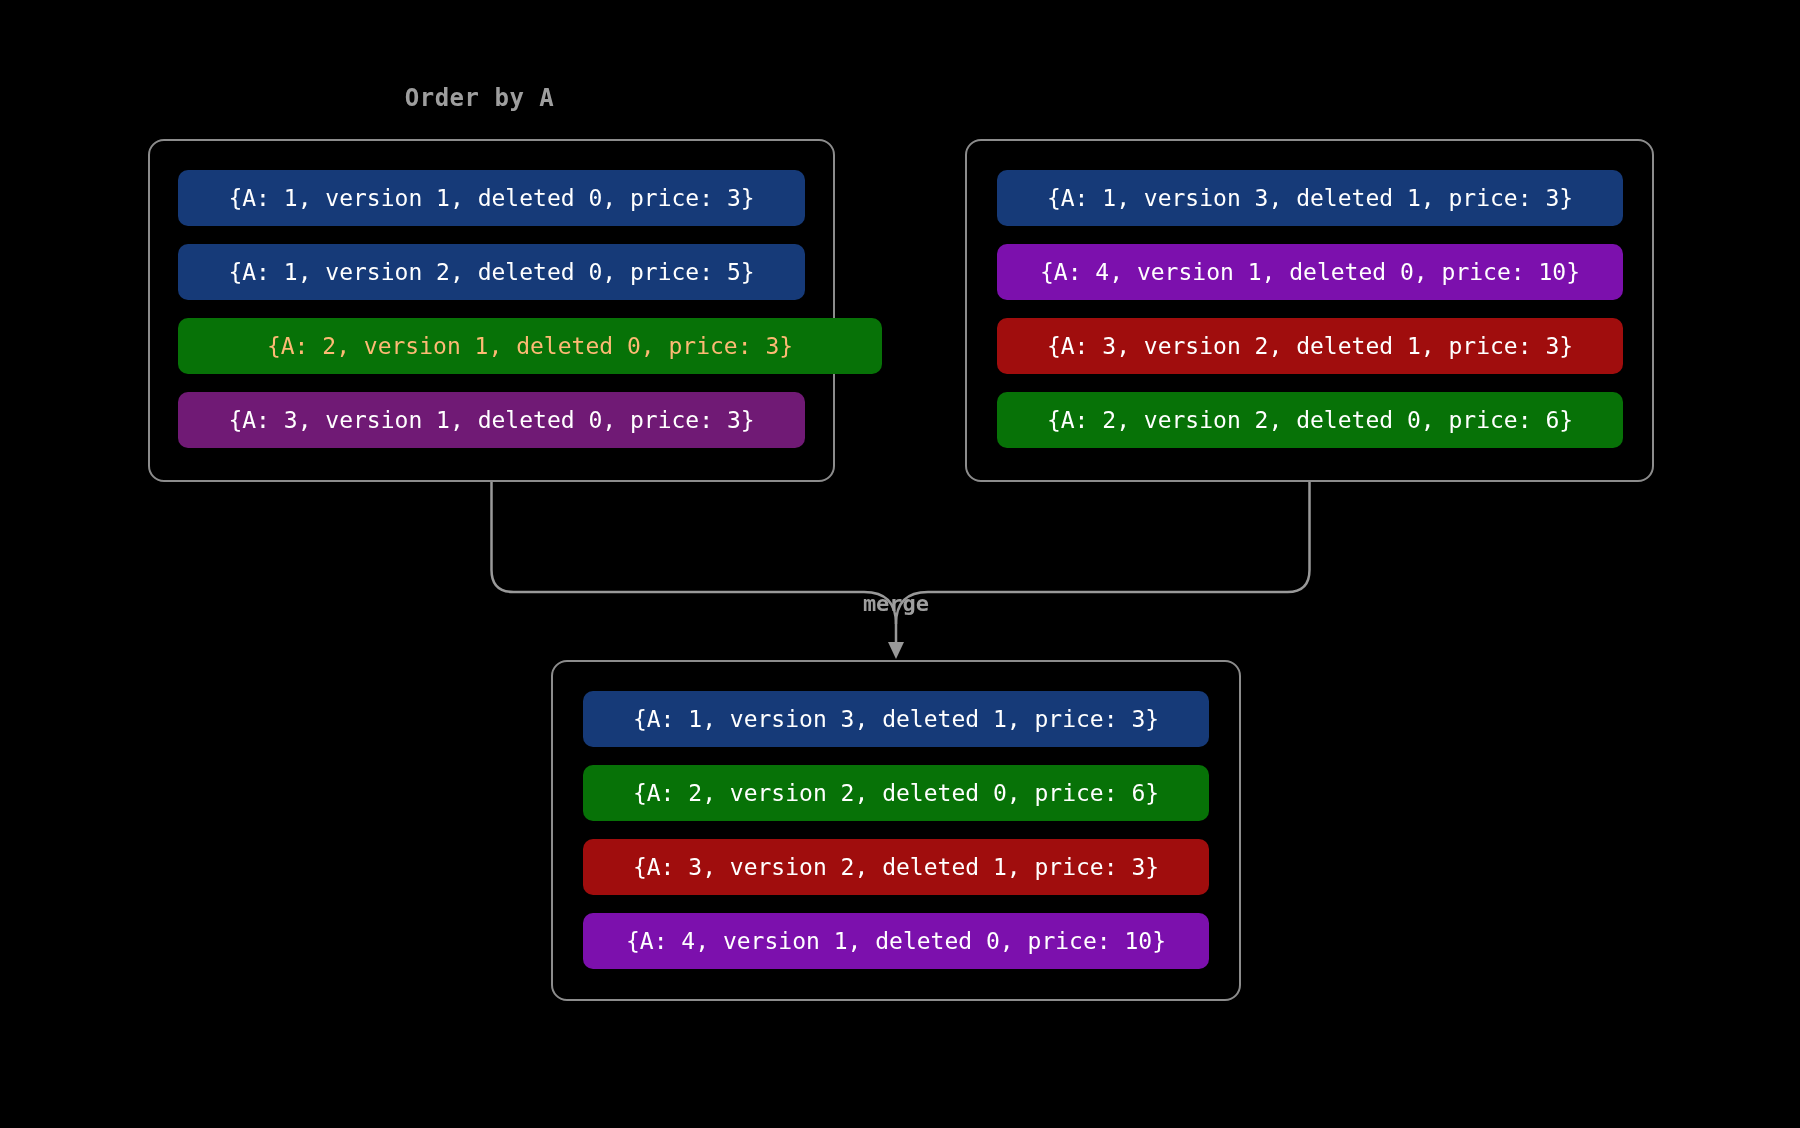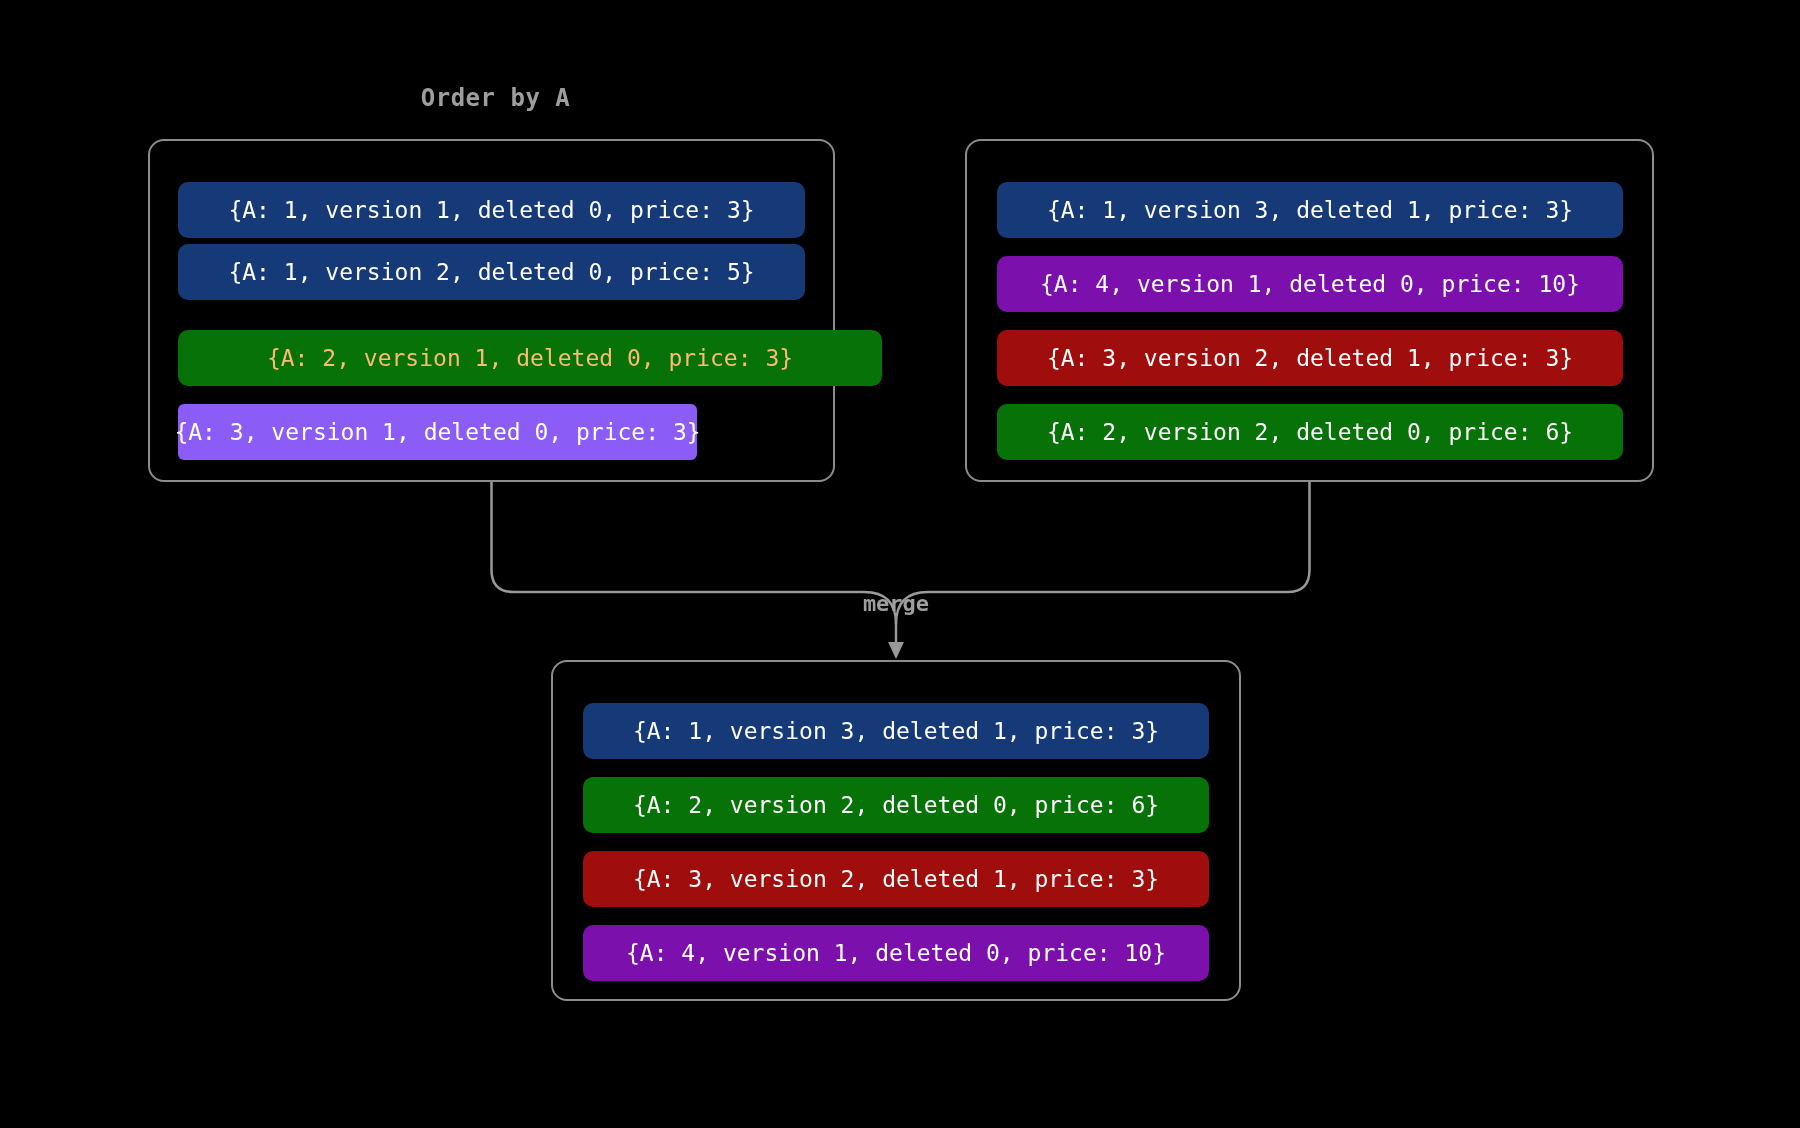--- a/index.html
+++ b/index.html
@@ -28,21 +28,20 @@
   .part-row {
     position: absolute;
     height: 56px;
     border-radius: 10px;
     display: flex;
     align-items: center;
     justify-content: center;
     font-size: 23px;
     letter-spacing: 0px;
     white-space: pre;
-    margin-top: 12px;
   }
   .merge-label {
     position: absolute;
     text-align: center;
     font-size: 22px;
     font-weight: bold;
     line-height: 28px;
     margin-top: 48px;
   }
   svg.connectors {
@@ -50,29 +49,29 @@
     left: 0; top: 0;
     width: 1800px; height: 1128px;
     pointer-events: none;
   }
 </style>
 </head>
 <body>
 
 <div class="canvas" style="background-color: rgb(0, 0, 0);">
 
-  <div class="box-title" style="left: 152px; top: 82px; width: 687px; color: rgb(158, 158, 158);">Order by A</div>
+  <div class="box-title" style="left: 136px; top: 82px; width: 687px; color: rgb(158, 158, 158);">Order by A</div>
 
 
   <div class="box" style="left:148px; top:139px; width:687px; height:343px;"></div>
 
   <div class="part-row" style="left: 178px; top: 170px; width: 627px; background-color: rgb(22, 58, 120); color: rgb(255, 255, 255);">{A: 1, version 1, deleted 0, price: 3}</div>
-  <div class="part-row" style="left: 178px; top: 232px; width: 627px; background-color: rgb(22, 58, 120); color: rgb(255, 255, 255);">{A: 1, version 2, deleted 0, price: 5}</div>
+  <div class="part-row" style="left: 178px; top: 244px; width: 627px; background-color: rgb(22, 58, 120); color: rgb(255, 255, 255);">{A: 1, version 2, deleted 0, price: 5}</div>
   <div class="part-row" style="left: 178px; top: 318px; width: 704px; background-color: rgb(7, 114, 7); color: #fdba74;">{A: 2, version 1, deleted 0, price: 3}</div>
-  <div class="part-row" style="left: 178px; top: 392px; width: 519px; background-color: #8b5cf6; color: rgb(255, 255, 255); border-radius: 6px;">{A: 3, version 1, deleted 0, price: 3}</div>
+  <div class="part-row" style="left: 178px; top: 392px; width: 627px; background-color: #701a75; color: rgb(255, 255, 255);">{A: 3, version 1, deleted 0, price: 3}</div>
 
   <div class="box" style="left:965px; top:139px; width:689px; height:343px;"></div>
 
   <div class="part-row" style="left: 997px; top: 170px; width: 626px; background-color: rgb(22, 58, 120); color: rgb(255, 255, 255);">{A: 1, version 3, deleted 1, price: 3}</div>
   <div class="part-row" style="left: 997px; top: 244px; width: 626px; background-color: rgb(124, 16, 173); color: rgb(255, 255, 255);">{A: 4, version 1, deleted 0, price: 10}</div>
   <div class="part-row" style="left: 997px; top: 318px; width: 626px; background-color: rgb(160, 13, 13); color: rgb(255, 255, 255);">{A: 3, version 2, deleted 1, price: 3}</div>
   <div class="part-row" style="left: 997px; top: 392px; width: 626px; background-color: rgb(7, 114, 7); color: rgb(255, 255, 255);">{A: 2, version 2, deleted 0, price: 6}</div>
 
   <svg class="connectors" viewBox="0 0 1800 1128" fill="none">
     <path d="M 491.5 482 L 491.5 570 Q 491.5 592 513.5 592 L 864 592 Q 896 592 896 624 L 896 646" stroke-width="2.5" fill="none" style="stroke: rgb(153, 153, 153);"></path>

